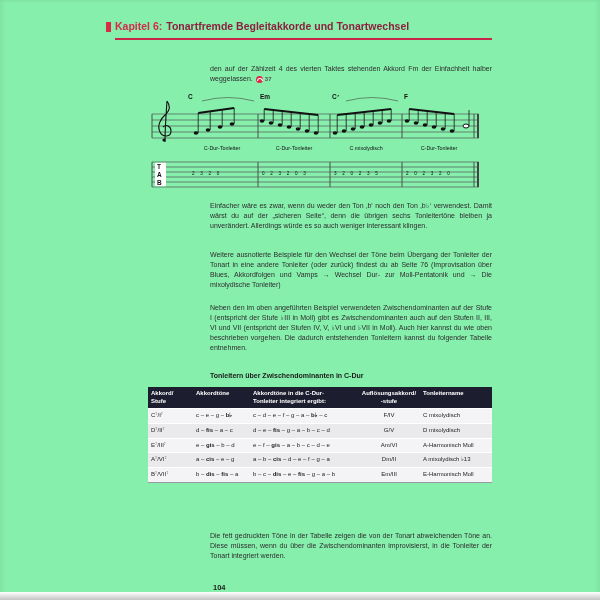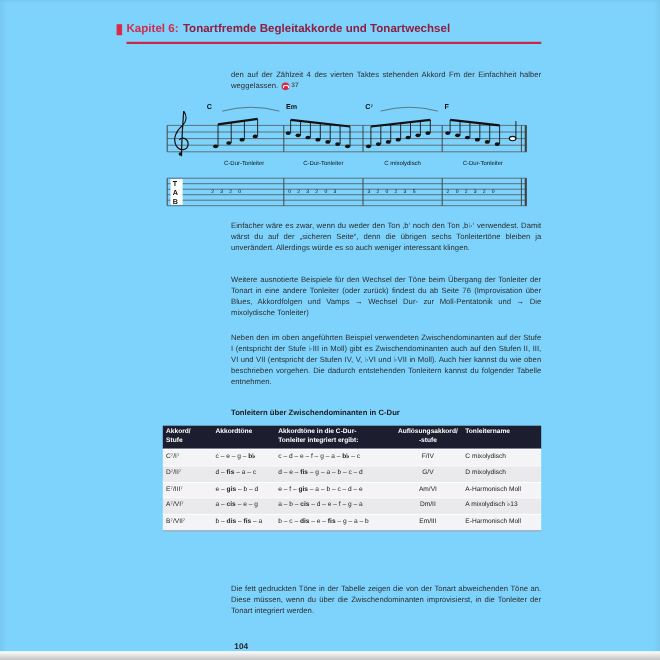--- a/index.html
+++ b/index.html
@@ -2,21 +2,21 @@
 <html><head>
 <meta charset="utf-8">
 <style>
   html,body{margin:0;padding:0;}
   body{
     width:600px;height:600px;background:#f7f7f7;
     font-family:"Liberation Sans", sans-serif;
     -webkit-font-smoothing:antialiased;
   }
   .page{
-    position:relative;width:600px;height:600px;background:#7dd3fc;overflow:hidden;
+    position:relative;width:600px;height:600px;background:#86efac;overflow:hidden;
     box-shadow:inset 3px 0 4px rgba(0,0,0,.05), inset -3px 0 4px rgba(0,0,0,.05);
   }
   
   .chapter-head{position:absolute;left:115px;top:20px;width:377px;font-size:10.5px;font-weight:bold;line-height:1.2;}
   .chapter-bullet{position:absolute;left:-9px;top:2px;width:5px;height:10px;background:#d92b45;}
   .chapter-label{color:#d12c4c;margin-right:4px;}
   .chapter-title{color:#8f1f3f;}
   .chapter-rule{position:absolute;left:115px;top:38px;width:377px;height:2px;background:#c9274a;}
   
   .para{position:absolute;left:210px;width:282px;font-size:7px;line-height:1.42;color:#2d2d2d;text-align:justify;margin:0;}

